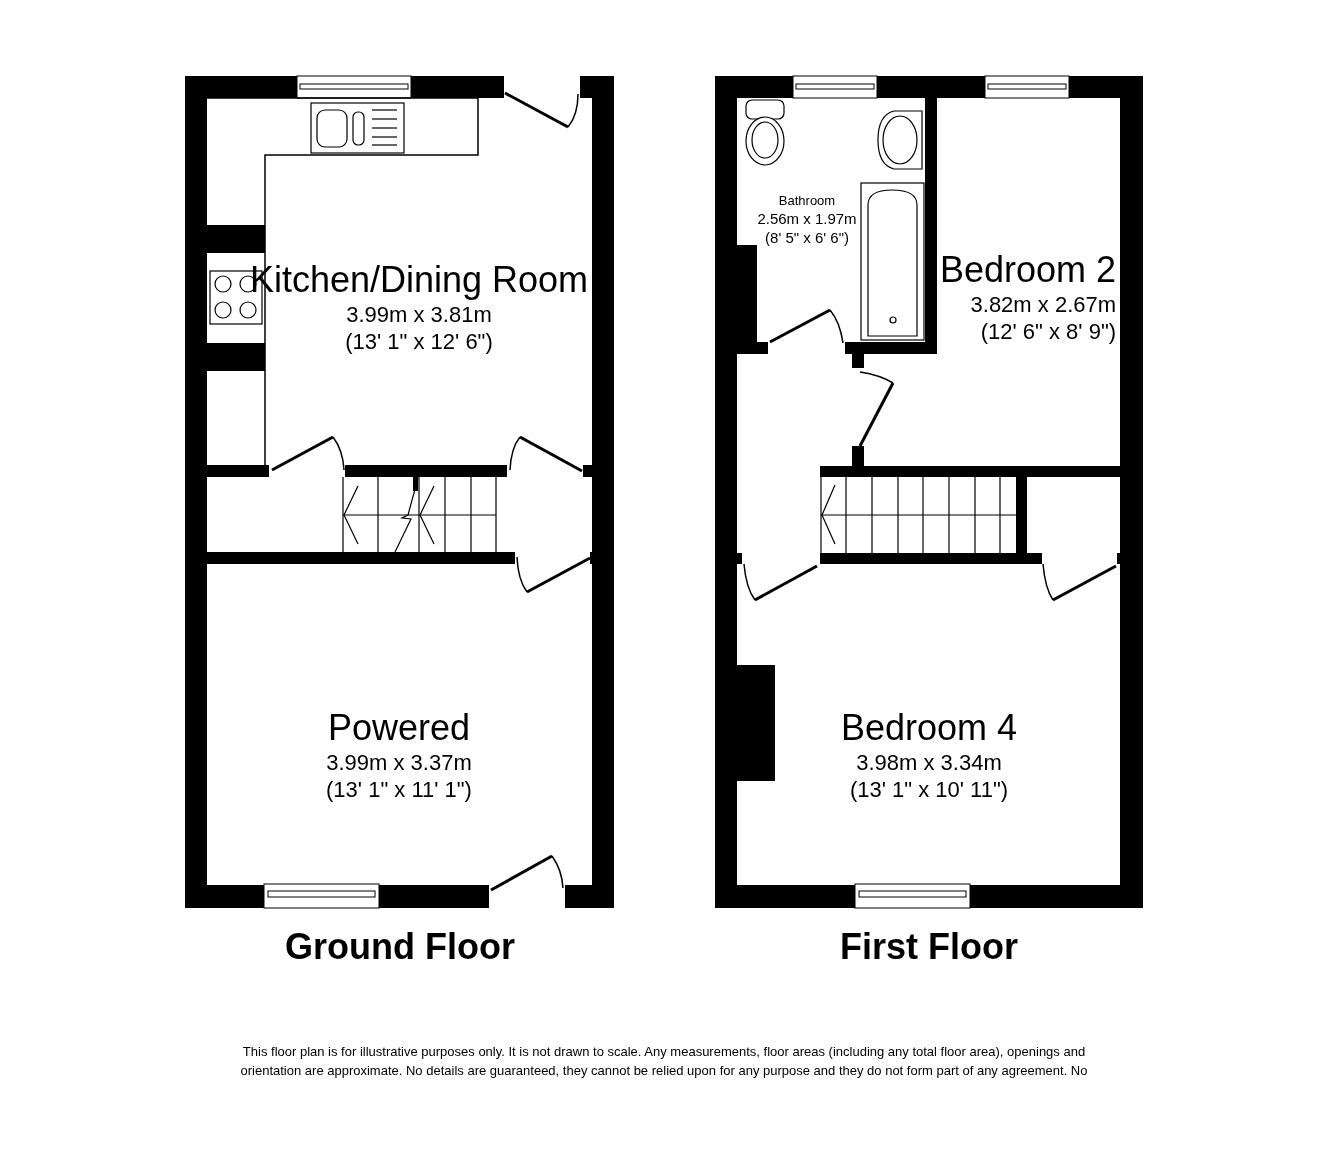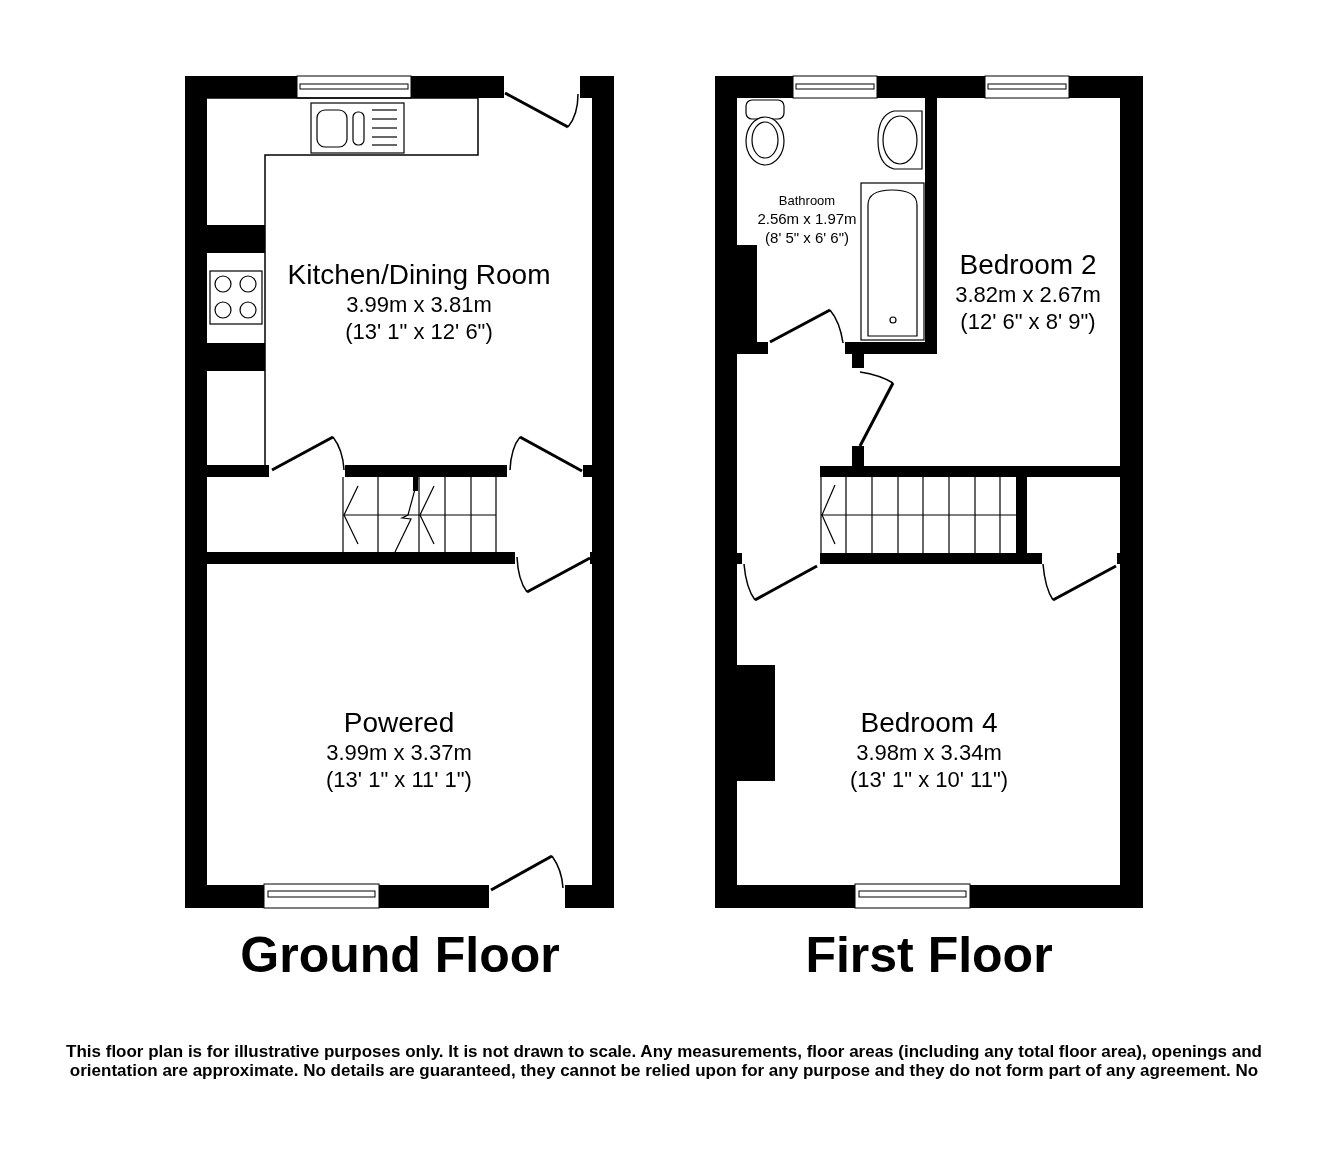--- a/index.html
+++ b/index.html
@@ -1,24 +1,24 @@
 <!DOCTYPE html>
 <html><head>
 <meta charset="utf-8">
 <style>
   html,body{margin:0;padding:0;background:#fff;}
   body{width:1328px;height:1151px;position:relative;overflow:hidden;font-family:"Liberation Sans",sans-serif;color:#000;}
   svg.plan{position:absolute;left:0;top:0;}
   .room-label{position:absolute;text-align:center;line-height:1.22;white-space:nowrap;transform:translateX(-50%);}
-  .room-label .name{font-size:28px;}
+  .room-label .name{font-size:36px;}
   .room-label .dim{font-size:22px;}
   .room-label.small .name{font-size:13px;}
   .room-label.small .dim{font-size:15px;line-height:1.3;}
-  .floor-title{position:absolute;font-size:50px;font-weight:bold;transform:translateX(-50%);white-space:nowrap;}
-  .disclaimer{position:absolute;left:40px;width:1248px;top:1042px;text-align:center;font-size:17px;line-height:19px;font-weight:bold;}
+  .floor-title{position:absolute;font-size:36px;font-weight:bold;transform:translateX(-50%);white-space:nowrap;}
+  .disclaimer{position:absolute;left:40px;width:1248px;top:1042px;text-align:center;font-size:13px;line-height:19px;}
 </style>
 </head>
 <body>
 
 <svg class="plan" width="1328" height="1151" viewBox="0 0 1328 1151">
 
   <g>
 
     <g fill="#000">
       <rect x="185" y="76" width="22" height="832"></rect>
@@ -205,21 +205,21 @@
   <div class="name">Powered</div>
   <div class="dim">3.99m x 3.37m</div>
   <div class="dim">(13' 1" x 11' 1")</div>
 </div>
 
 <div class="room-label small" style="left:807px;top:193px;">
   <div class="name">Bathroom</div>
   <div class="dim">2.56m x 1.97m</div>
   <div class="dim">(8' 5" x 6' 6")</div>
 </div>
-<div class="room-label" style="left:1028px;top:248px;">
+<div class="room-label" style="left:1028px;top:248px;text-align:right;">
   <div class="name">Bedroom 2</div>
   <div class="dim">3.82m x 2.67m</div>
   <div class="dim">(12' 6" x 8' 9")</div>
 </div>
 <div class="room-label" style="left:929px;top:706px;">
   <div class="name">Bedroom 4</div>
   <div class="dim">3.98m x 3.34m</div>
   <div class="dim">(13' 1" x 10' 11")</div>
 </div>
 

